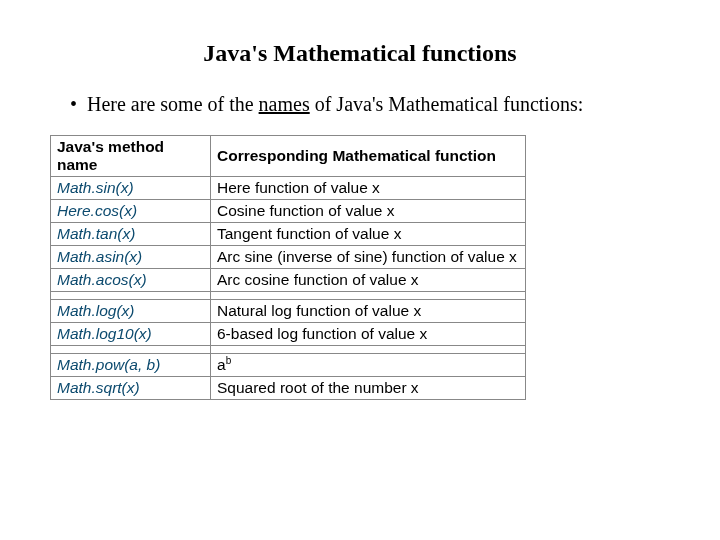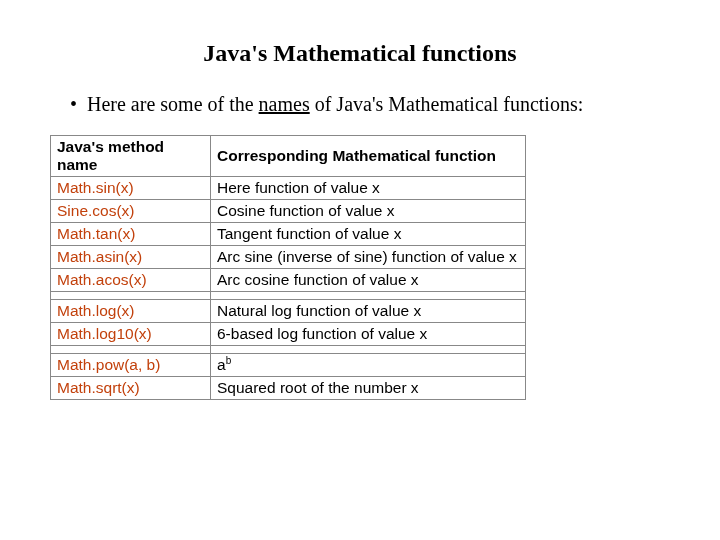--- a/index.html
+++ b/index.html
@@ -46,21 +46,21 @@
       border: 1px solid #888;
       text-align: left;
       padding: 2px 8px 2px 6px;
       vertical-align: middle;
       height: 22px;
     }
     th {
       font-weight: bold;
       background: #fff;
     }
-    .method-col { color: #c2410c; font-weight: normal; width: 160px; }
+    .method-col { color: #0c4a6e; font-weight: normal; width: 160px; font-style: italic; }
     .spacer-row td {
       border-left: 1px solid #888;
       border-right: 1px solid #888;
       border-top: 1px solid #888;
       border-bottom: 1px solid #888;
       height: 8px;
       padding: 0;
     }
     sup { font-size: 10px; vertical-align: super; line-height: 0; }
   </style>
@@ -83,21 +83,21 @@
         <th>Java's method name</th>
         <th>Corresponding Mathematical function</th>
       </tr>
     </thead>
     <tbody>
       <tr>
         <td class="method-col">Math.sin(x)</td>
         <td>Here function of value x</td>
       </tr>
       <tr>
-        <td class="method-col">Sine.cos(x)</td>
+        <td class="method-col">Here.cos(x)</td>
         <td>Cosine function of value x</td>
       </tr>
       <tr>
         <td class="method-col">Math.tan(x)</td>
         <td>Tangent function of value x</td>
       </tr>
       <tr>
         <td class="method-col">Math.asin(x)</td>
         <td>Arc sine (inverse of sine) function of value x</td>
       </tr>

